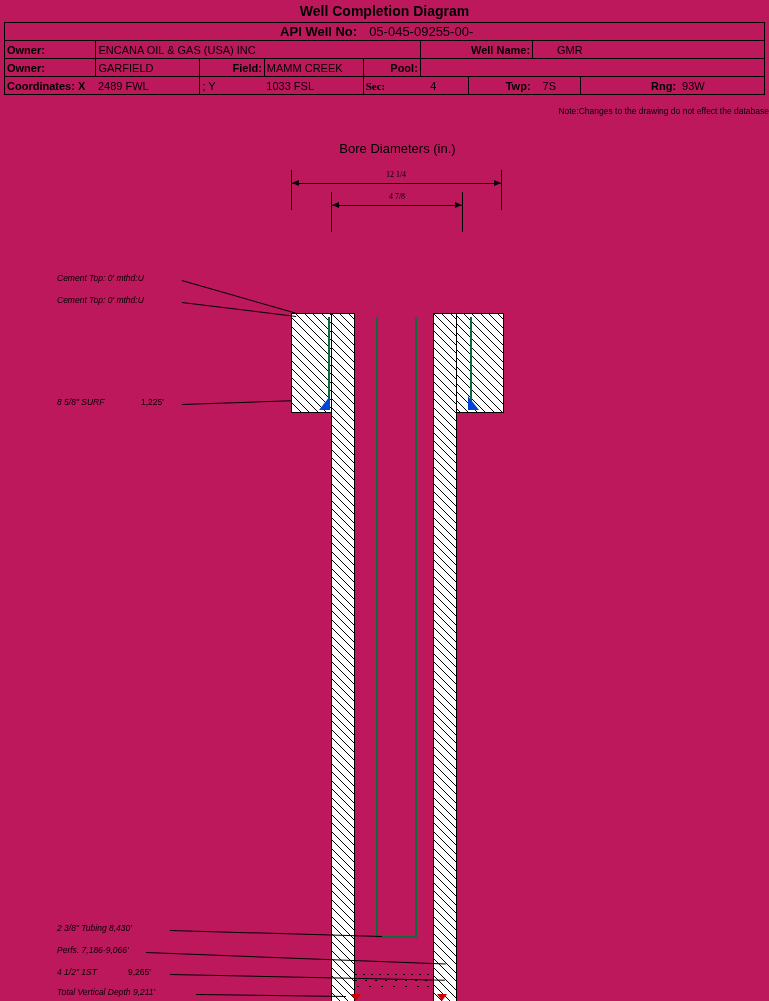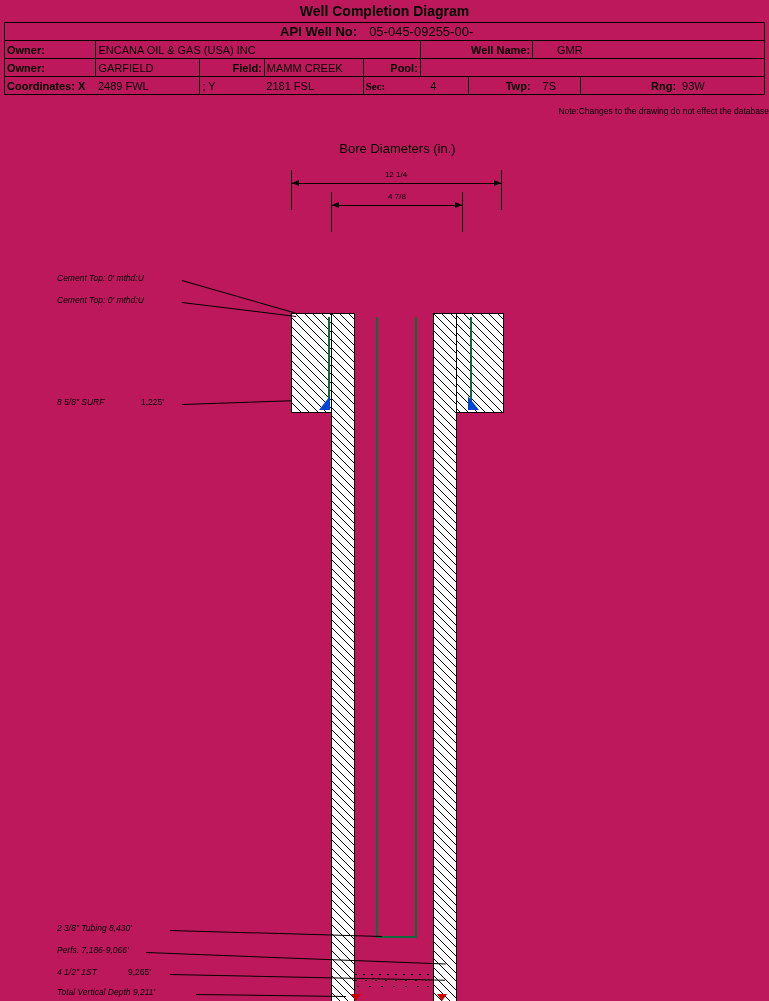--- a/index.html
+++ b/index.html
@@ -79,20 +79,21 @@
     left: 13px;
     top: 141px;
     width: 769px;
     text-align: center;
     font-size: 13px;
   }
   .dim-label {
     position: absolute;
     font-size: 8px;
     text-align: center;
+    font-family: Liberation Serif, serif;
   }
   .vline {
     position: absolute;
     background: #000000;
     width: 1px;
   }
   .hline {
     position: absolute;
     background: #000000;
     height: 1px;
@@ -207,21 +208,21 @@
       <td class="val">GARFIELD</td>
       <td class="lbl" style="text-align:right;">Field:</td>
       <td class="val">MAMM CREEK</td>
       <td class="lbl" style="text-align:right;">Pool:</td>
       <td class="val" colspan="7"></td>
     </tr>
     <tr>
       <td class="lbl" style="border-right:none;">Coordinates: X</td>
       <td class="val" style="border-left:none;">2489 FWL</td>
       <td class="val val-left" style="border-right:none;">; Y</td>
-      <td class="val" style="border-left:none;">2181 FSL</td>
+      <td class="val" style="border-left:none;">1033 FSL</td>
       <td class="lbl" style="text-align:left;border-right:none;font-family:Liberation Serif, serif;">Sec:</td>
       <td class="val" style="border-left:none;text-align:left;padding-left:10px;">4</td>
       <td class="lbl" style="text-align:right;border-right:none;">Twp:</td>
       <td class="val" style="border-left:none;text-align:left;padding-left:10px;">7S</td>
       <td class="lbl" style="text-align:right;border-right:none;" colspan="2">Rng:</td>
       <td class="val" style="border-left:none;text-align:left;padding-left:4px;" colspan="2">93W</td>
     </tr>
   </tbody>
     </table>
 

